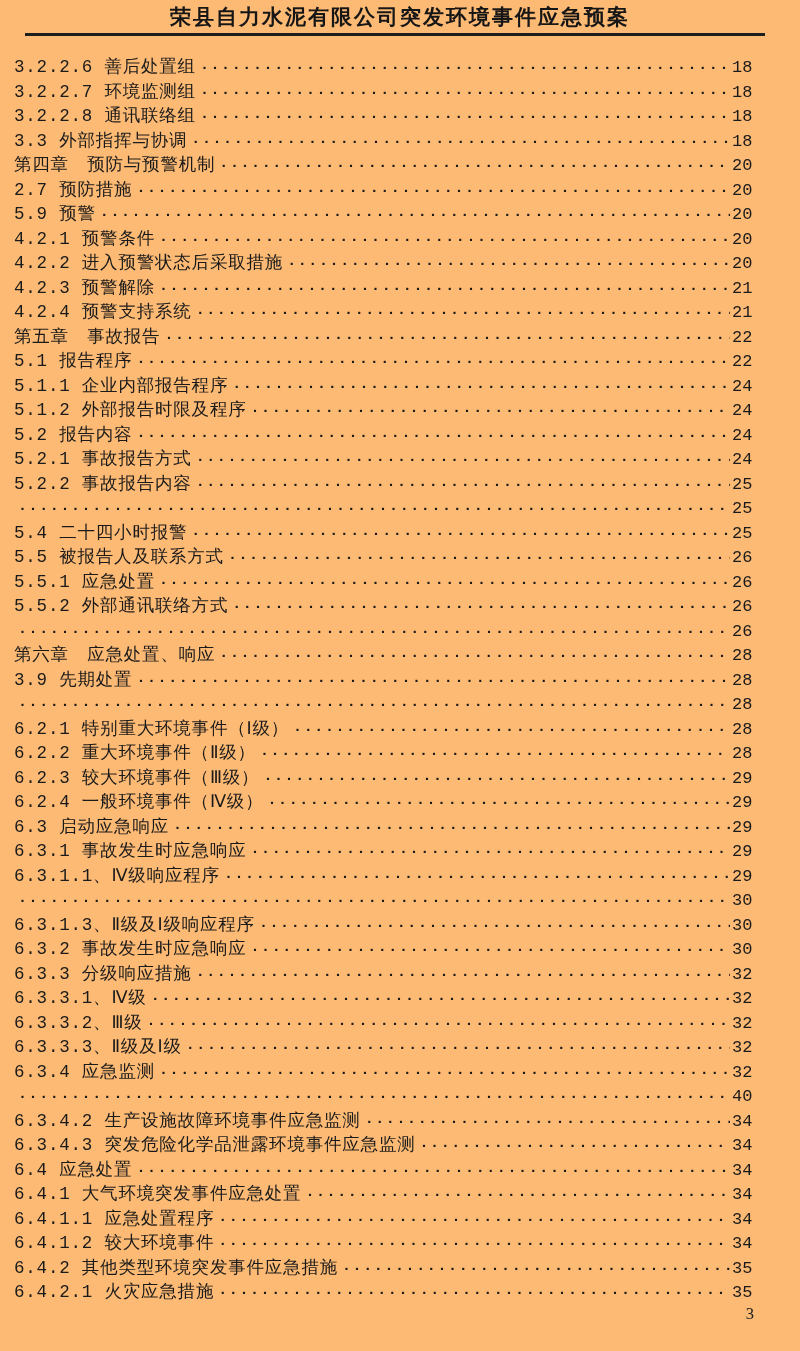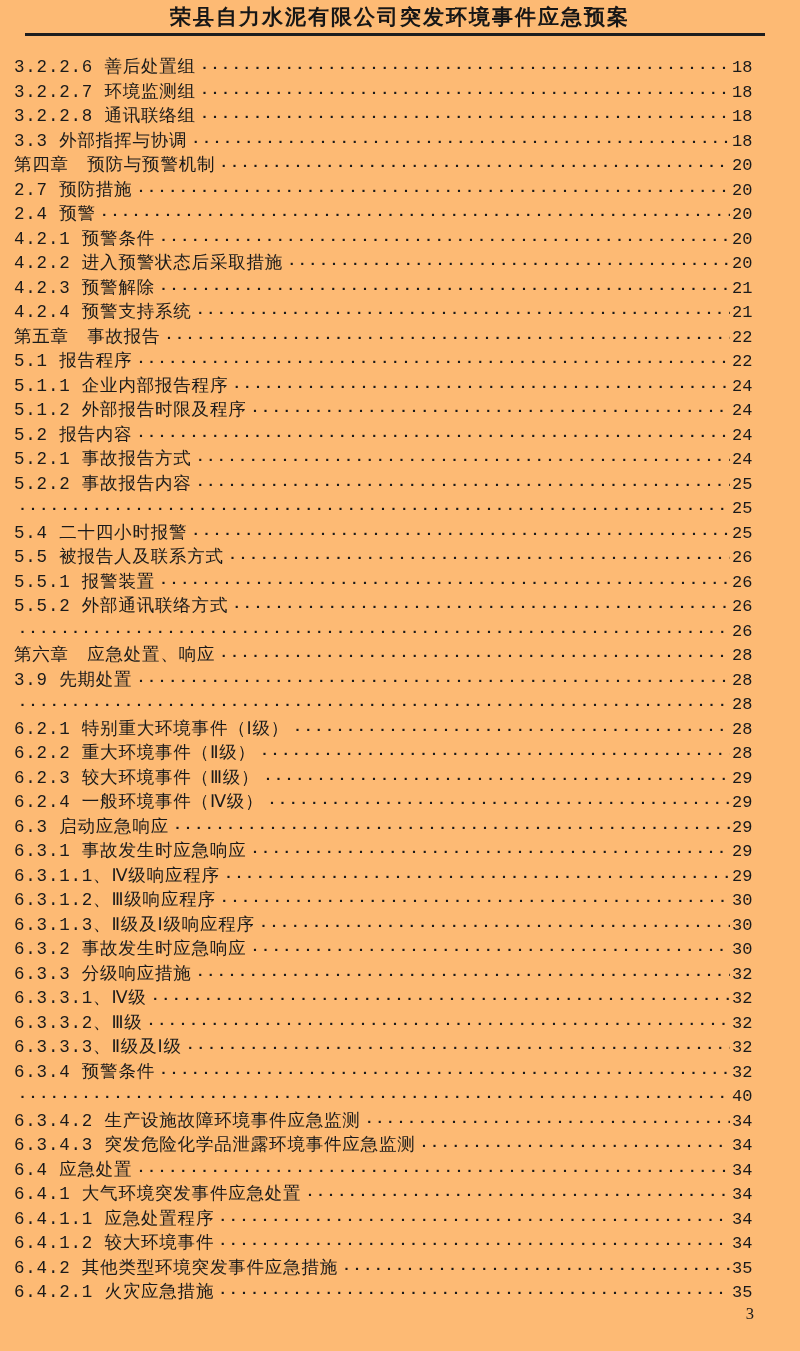--- a/index.html
+++ b/index.html
@@ -125,21 +125,21 @@
       <span class="toc-page">20</span>
     </div>
 
     <div class="toc-row">
       <span class="toc-label">2.7 预防措施</span>
       <span class="leader"></span>
       <span class="toc-page">20</span>
     </div>
 
     <div class="toc-row">
-      <span class="toc-label">2.4 预警</span>
+      <span class="toc-label">5.9 预警</span>
       <span class="leader"></span>
       <span class="toc-page">20</span>
     </div>
 
     <div class="toc-row">
       <span class="toc-label">4.2.1 预警条件</span>
       <span class="leader"></span>
       <span class="toc-page">20</span>
     </div>
 
@@ -214,21 +214,21 @@
       <span class="toc-page">25</span>
     </div>
 
     <div class="toc-row">
       <span class="toc-label">5.5 被报告人及联系方式</span>
       <span class="leader"></span>
       <span class="toc-page">26</span>
     </div>
 
     <div class="toc-row">
-      <span class="toc-label">5.5.1 报警装置</span>
+      <span class="toc-label">5.5.1 应急处置</span>
       <span class="leader"></span>
       <span class="toc-page">26</span>
     </div>
 
     <div class="toc-row">
       <span class="toc-label">5.5.2 外部通讯联络方式</span>
       <span class="leader"></span>
       <span class="toc-page">26</span>
     </div>
 
@@ -290,21 +290,20 @@
       <span class="toc-page">29</span>
     </div>
 
     <div class="toc-row">
       <span class="toc-label">6.3.1.1、Ⅳ级响应程序</span>
       <span class="leader"></span>
       <span class="toc-page">29</span>
     </div>
 
     <div class="toc-row">
-      <span class="toc-label">6.3.1.2、Ⅲ级响应程序</span>
       <span class="leader"></span>
       <span class="toc-page">30</span>
     </div>
 
     <div class="toc-row">
       <span class="toc-label">6.3.1.3、Ⅱ级及Ⅰ级响应程序</span>
       <span class="leader"></span>
       <span class="toc-page">30</span>
     </div>
 
@@ -332,21 +331,21 @@
       <span class="toc-page">32</span>
     </div>
 
     <div class="toc-row">
       <span class="toc-label">6.3.3.3、Ⅱ级及Ⅰ级</span>
       <span class="leader"></span>
       <span class="toc-page">32</span>
     </div>
 
     <div class="toc-row">
-      <span class="toc-label">6.3.4 预警条件</span>
+      <span class="toc-label">6.3.4 应急监测</span>
       <span class="leader"></span>
       <span class="toc-page">32</span>
     </div>
 
     <div class="toc-row">
       <span class="leader"></span>
       <span class="toc-page">40</span>
     </div>
 
     <div class="toc-row">

